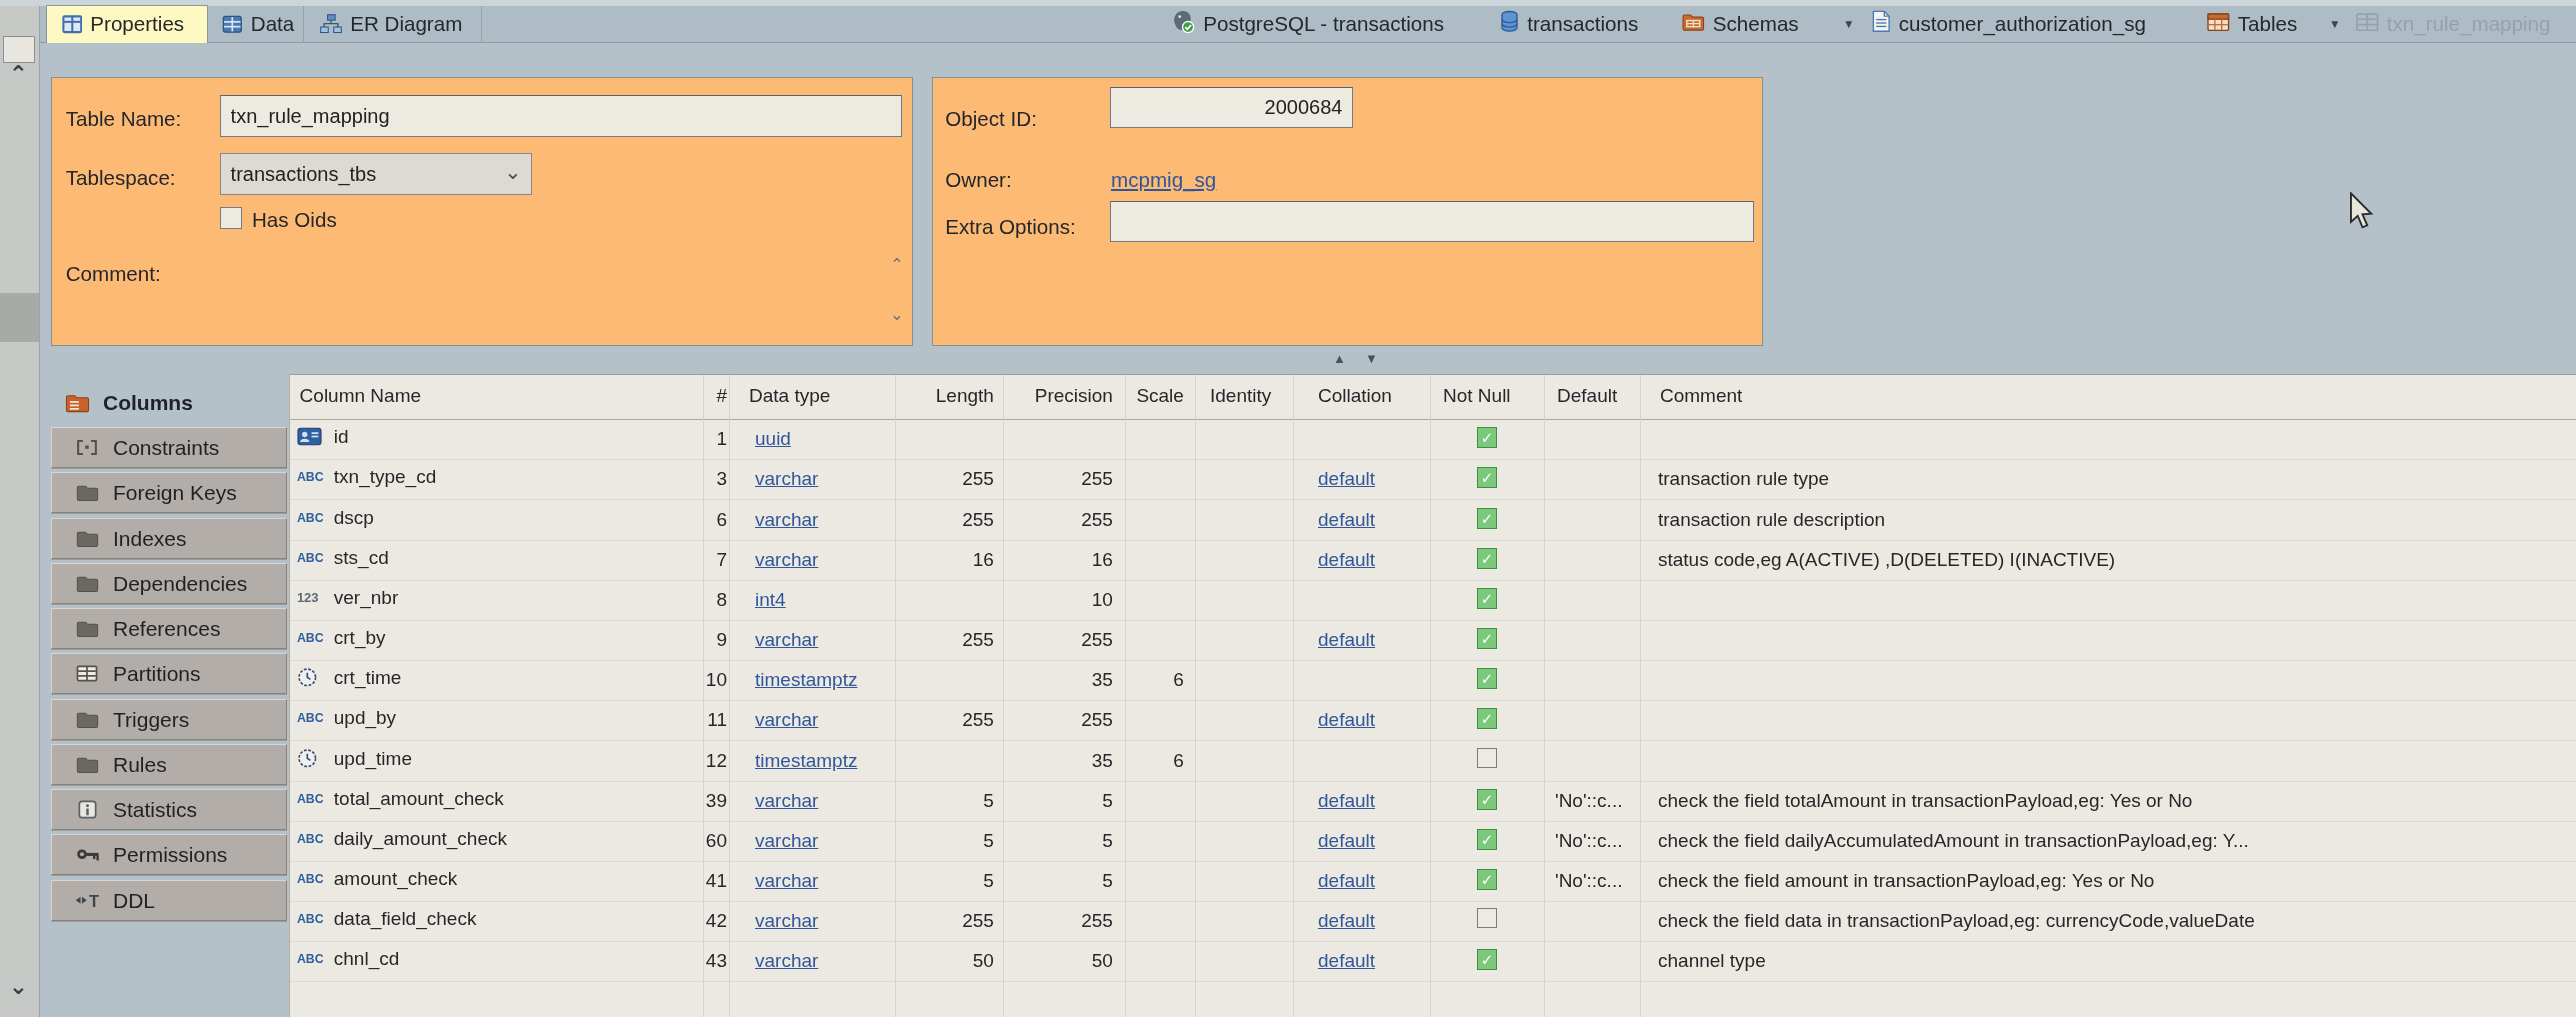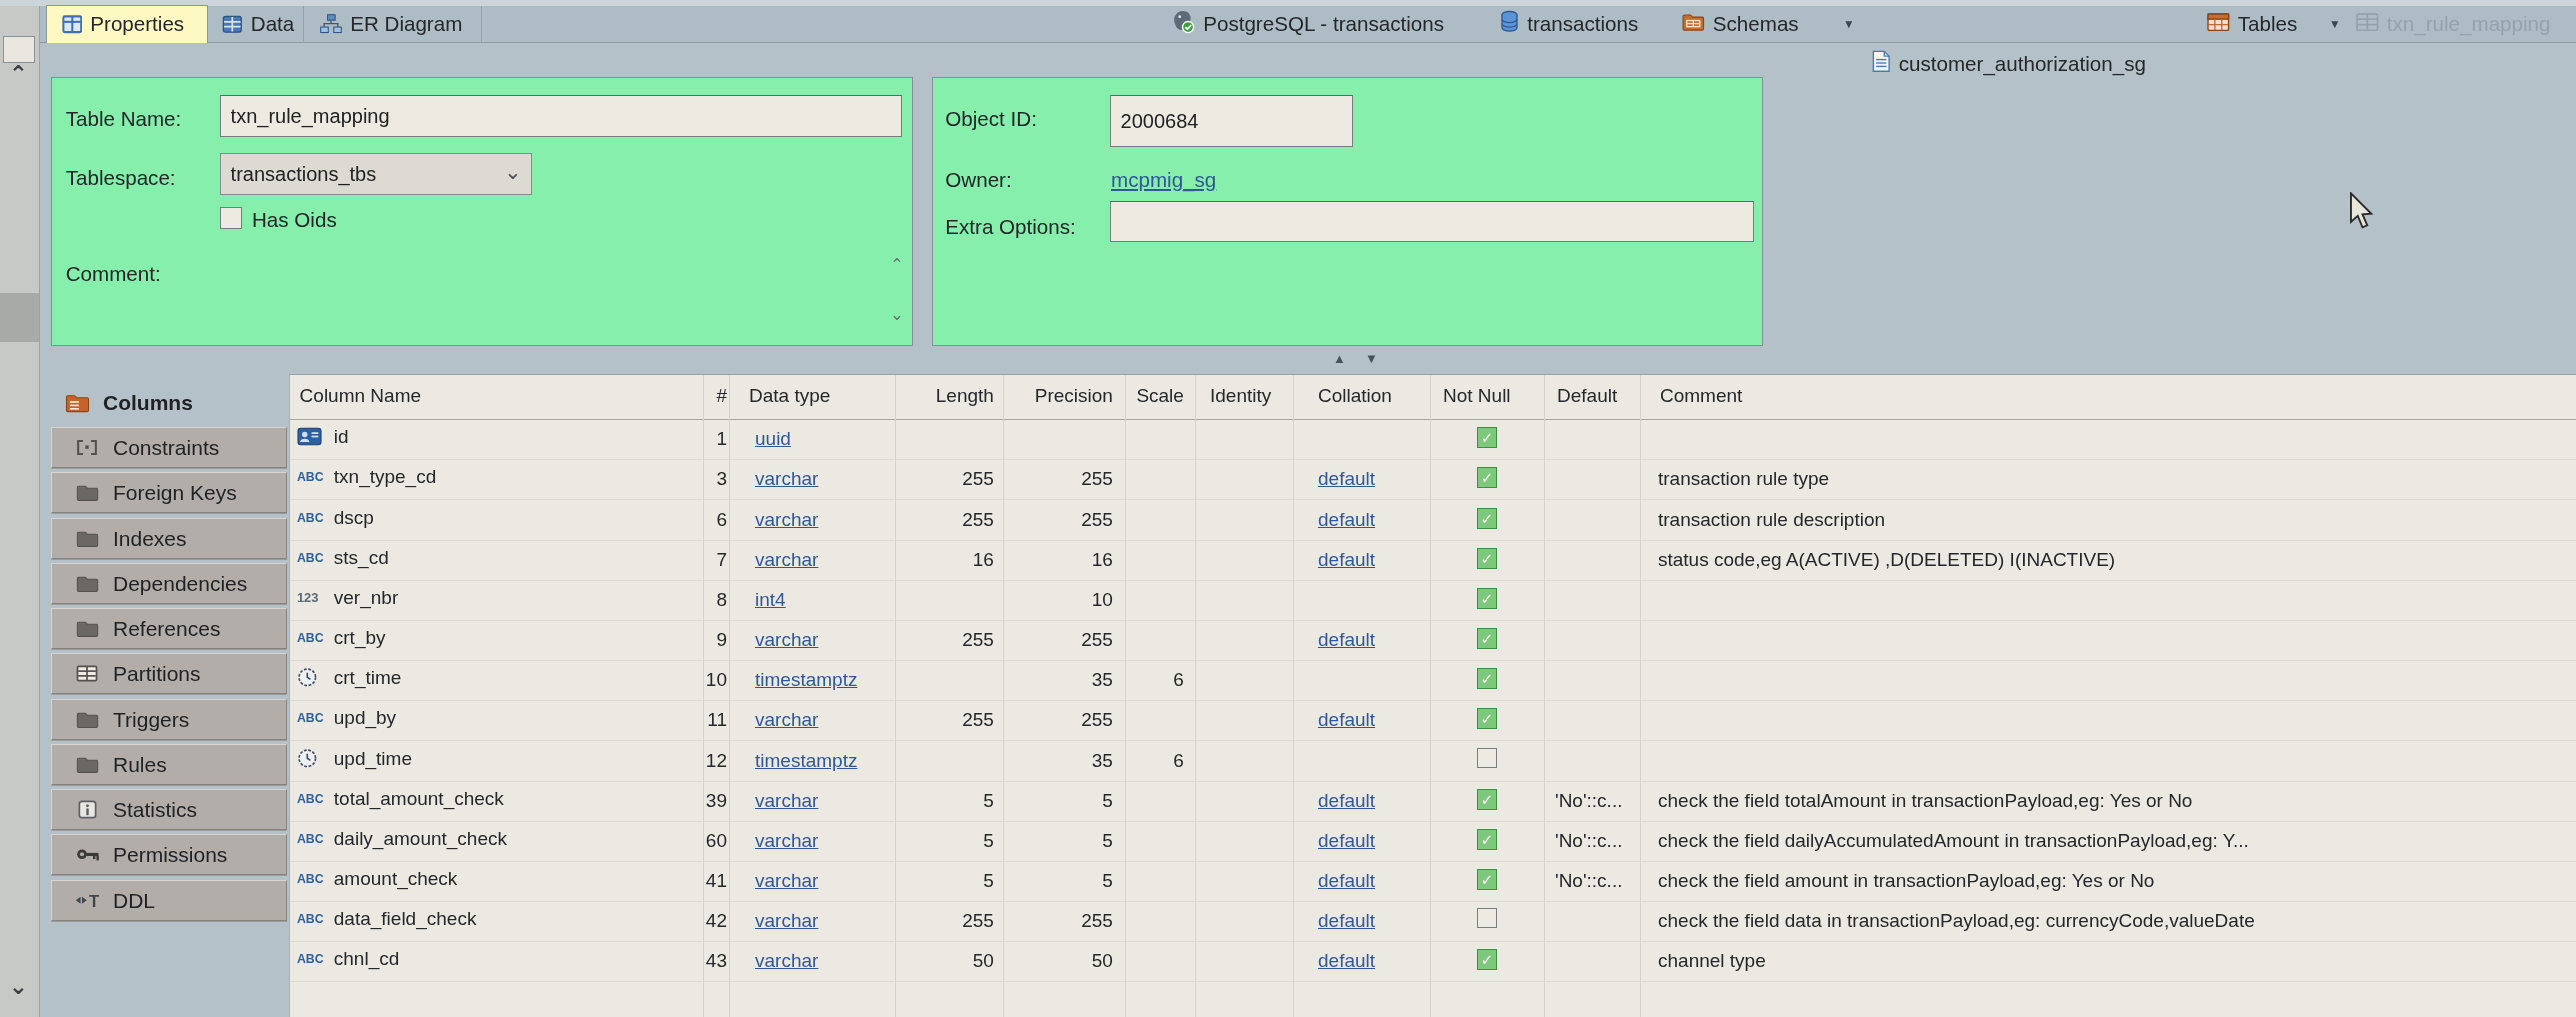--- a/index.html
+++ b/index.html
@@ -20,21 +20,21 @@
   .crumb.faded { color:#93a3ae; }
   .caret { position:absolute; top:11px; font-size:11.7px; color:#3c464e; }
 
   
   #rail { left:0; top:5.5px; width:40px; height:1012px; background:#c6c9c5; border-right:0.7px solid #9aa2a7; }
   .railbox { left:2.7px; top:30px; width:32px; height:27.4px; background:#e9e6df; border:0.7px solid #8a8f93; }
   .railthumb { left:0px; top:287px; width:39px; height:49px; background:#a7aaa7; }
   .railchev { width:26px; height:16.5px; color:#3a3f45; font-size:23px; font-weight:bold; line-height:16.5px; text-align:center; }
 
   
-  .group { border:1.4px solid #868f95; background:#86efac; }
+  .group { border:1.4px solid #868f95; background:#fdba74; }
   #grp-left  { left:51px;  top:77px; width:862px; height:269px; }
   #grp-right { left:932px; top:77px; width:831px; height:269px; }
   .flabel { position:absolute; font-size:20.6px; color:#24262a; }
   .tinput { position:absolute; background:#edeae2; border:1.4px solid #747c81; border-top-color:#5e666b; font-size:20px; color:#222; padding:0 9.6px; font-family:"Liberation Sans","DejaVu Sans",sans-serif; }
   .selbox { position:absolute; background:#dcdad2; border:1.4px solid #84898d; font-size:20px; color:#222; display:flex; align-items:center; padding:0 9.6px; }
   .selbox .chev { position:absolute; right:9.6px; top:5.5px; font-size:20.6px; color:#4a5055; }
   .cb { width:22px; height:22px; background:#edeae2; border:1.4px solid #767d82; display:inline-flex; align-items:center; justify-content:center; font-size:16.5px; color:#fff; }
   .cb.on { background:#7cc87c; border-color:#3f8f3f; }
   .commentbox { position:absolute; background:#edeae2; border:1.4px solid #747c81; border-top-color:#5e666b; font-size:20px; color:#26282a; padding:6.9px 27.4px 6.9px 11px; white-space:pre-line; line-height:30px; }
   .scrollchev { position:absolute; font-size:16.5px; color:#6a6f73; line-height:13.7px; }
@@ -144,21 +144,21 @@
     <div class="crumb" style="left:1642px;">
       <span><svg width="22.6" height="18.5" viewBox="0 0 33 27">
             <path d="M1.5 5 a2 2 0 0 1 2 -2 h9 l3 3 h14 a2 2 0 0 1 2 2 v15 a2 2 0 0 1 -2 2 h-26 a2 2 0 0 1 -2 -2 z" fill="#c76b2e" stroke="#8a4416" stroke-width="1.5"></path>
             <rect x="7" y="11" width="19" height="9" fill="none" stroke="#f3e1ce" stroke-width="2"></rect>
             <line x1="16.5" y1="11" x2="16.5" y2="20" stroke="#f3e1ce" stroke-width="2"></line>
             <line x1="7" y1="15.5" x2="26" y2="15.5" stroke="#f3e1ce" stroke-width="2"></line>
           </svg></span>
       <span>Schemas</span>
     </div>
     <div class="caret" style="left:1803px;">▼</div>
-    <div class="crumb" style="left:1832px;margin-top:40px;">
+    <div class="crumb" style="left:1832px;">
       <span><svg width="18.5" height="22.6" viewBox="0 0 27 33">
             <path d="M2 2 h16 l7 7 v22 h-23 z" fill="#f5f4ee" stroke="#4a7ab5" stroke-width="2"></path>
             <path d="M18 2 v7 h7" fill="none" stroke="#4a7ab5" stroke-width="2"></path>
             <g stroke="#4a7ab5" stroke-width="2">
               <line x1="6" y1="14" x2="21" y2="14"></line>
               <line x1="6" y1="19" x2="21" y2="19"></line>
               <line x1="6" y1="24" x2="21" y2="24"></line>
             </g>
           </svg></span>
       <span>customer_authorization_sg</span>
@@ -195,21 +195,21 @@
     </div>
     <div class="abs cb" style="left:168px; top:129px;"></div>
     <div class="flabel" style="left:200px; top:130px;">Has Oids</div>
     <div class="flabel" style="left:13.7px; top:184px;">Comment:</div>
     <div class="scrollchev" style="left:838px; top:180px;">⌃</div>
     <div class="scrollchev" style="left:838px; top:230px;">⌄</div>
   </div>
 
   <div class="abs group" id="grp-right">
     <div class="flabel" style="left:12.3px; top:29px;">Object ID:</div>
-    <input class="tinput" style="left: 177px; top: 17px; width: 243px; height: 52px;" readonly="" value="2000684">
+    <input class="tinput" style="left: 177px; top: 9px; width: 243px; height: 41px; text-align: right;" readonly="" value="2000684">
     <div class="flabel" style="left:12.3px; top:90px;">Owner:</div>
     <div class="flabel linky" style="left:178px; top:90px;">mcpmig_sg</div>
     <div class="flabel" style="left:12.3px; top:137px;">Extra Options:</div>
     <input class="tinput" style="left: 177px; top: 123px; width: 644px; height: 41px;" value="">
   </div>
 
   <div class="abs sashbtn" style="left:1333px; top:352px;">▲</div>
   <div class="abs sashbtn" style="left:1365px; top:352px;">▼</div>
 
   <div class="abs" id="sidebar">

